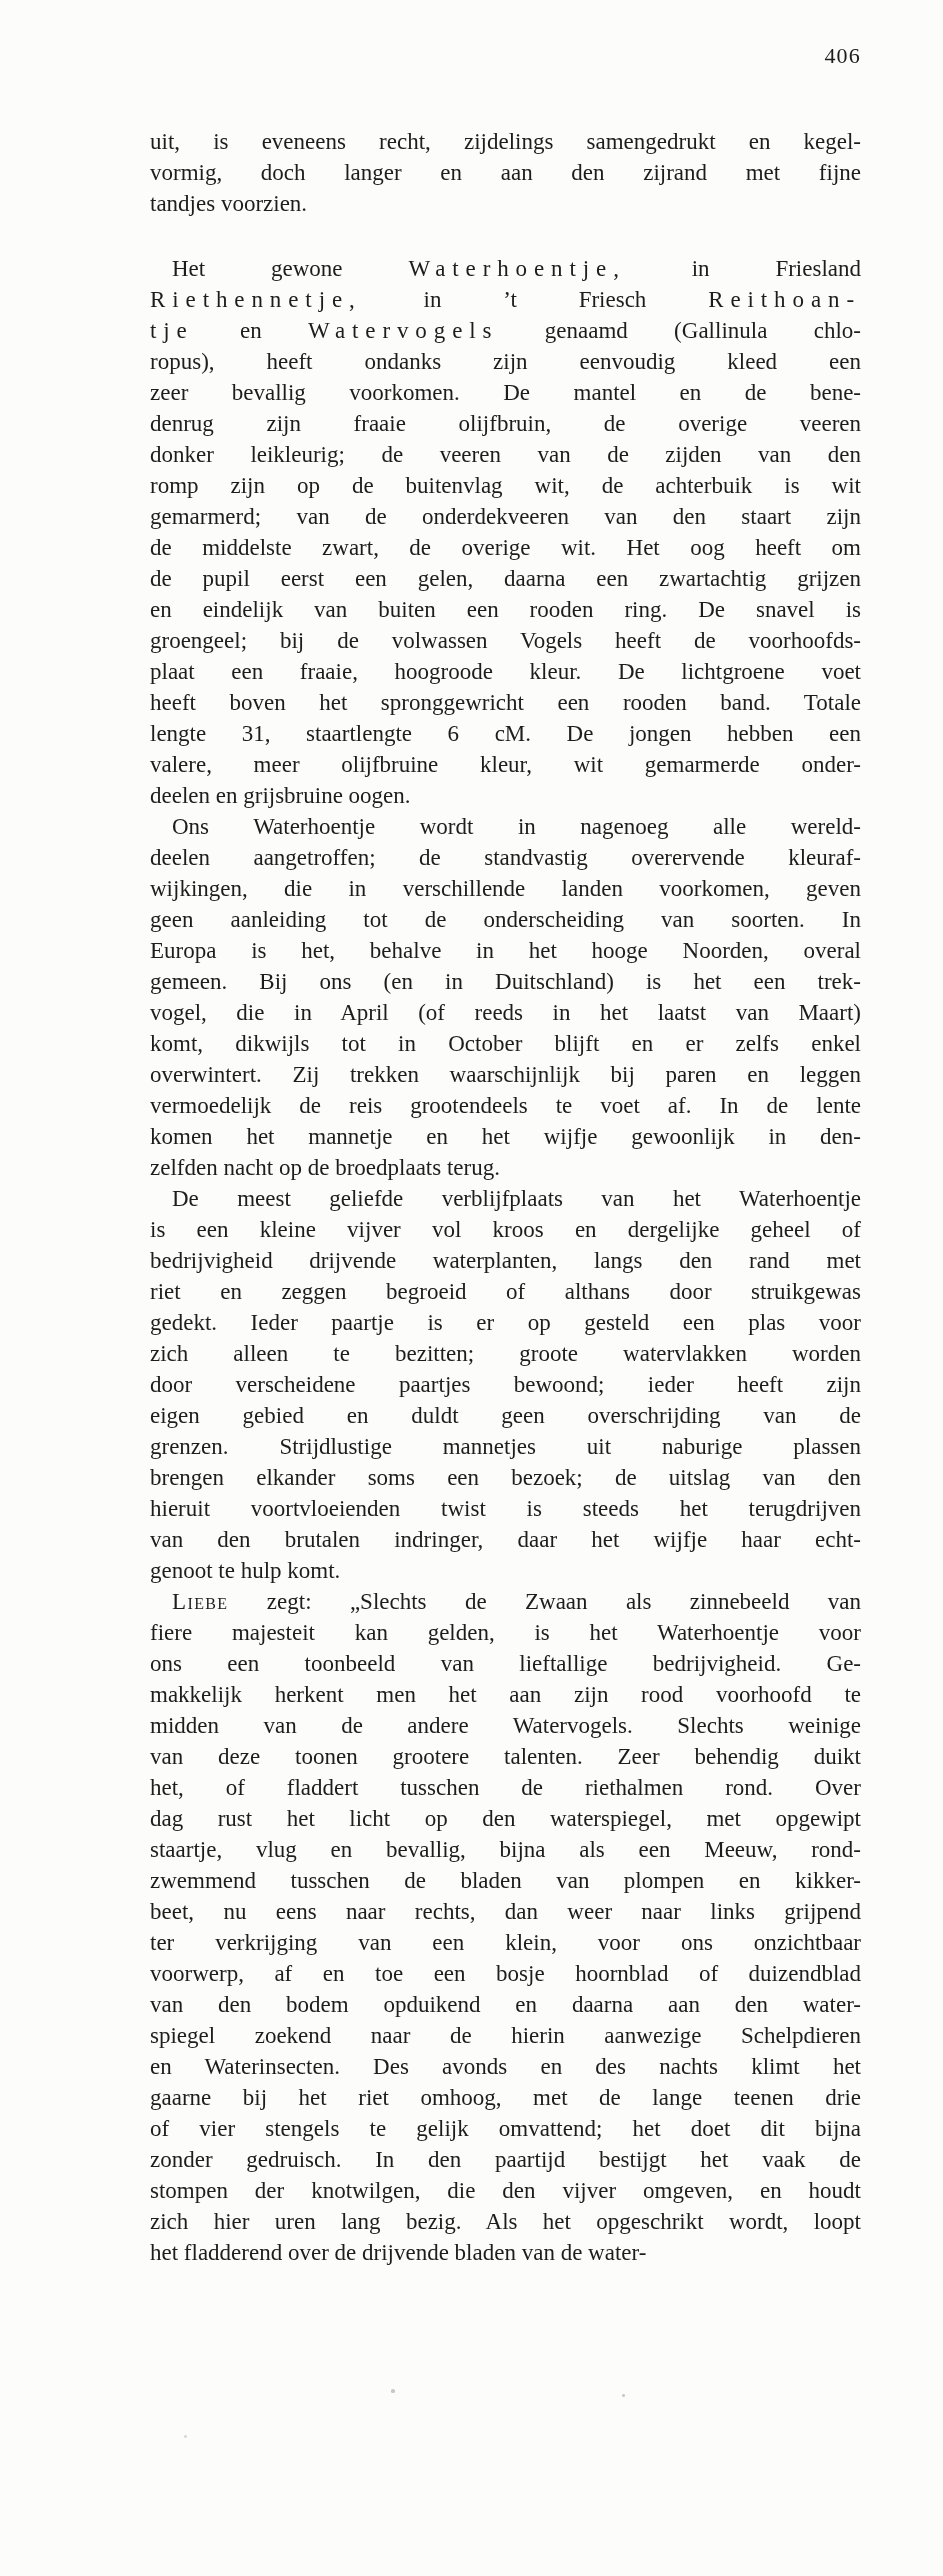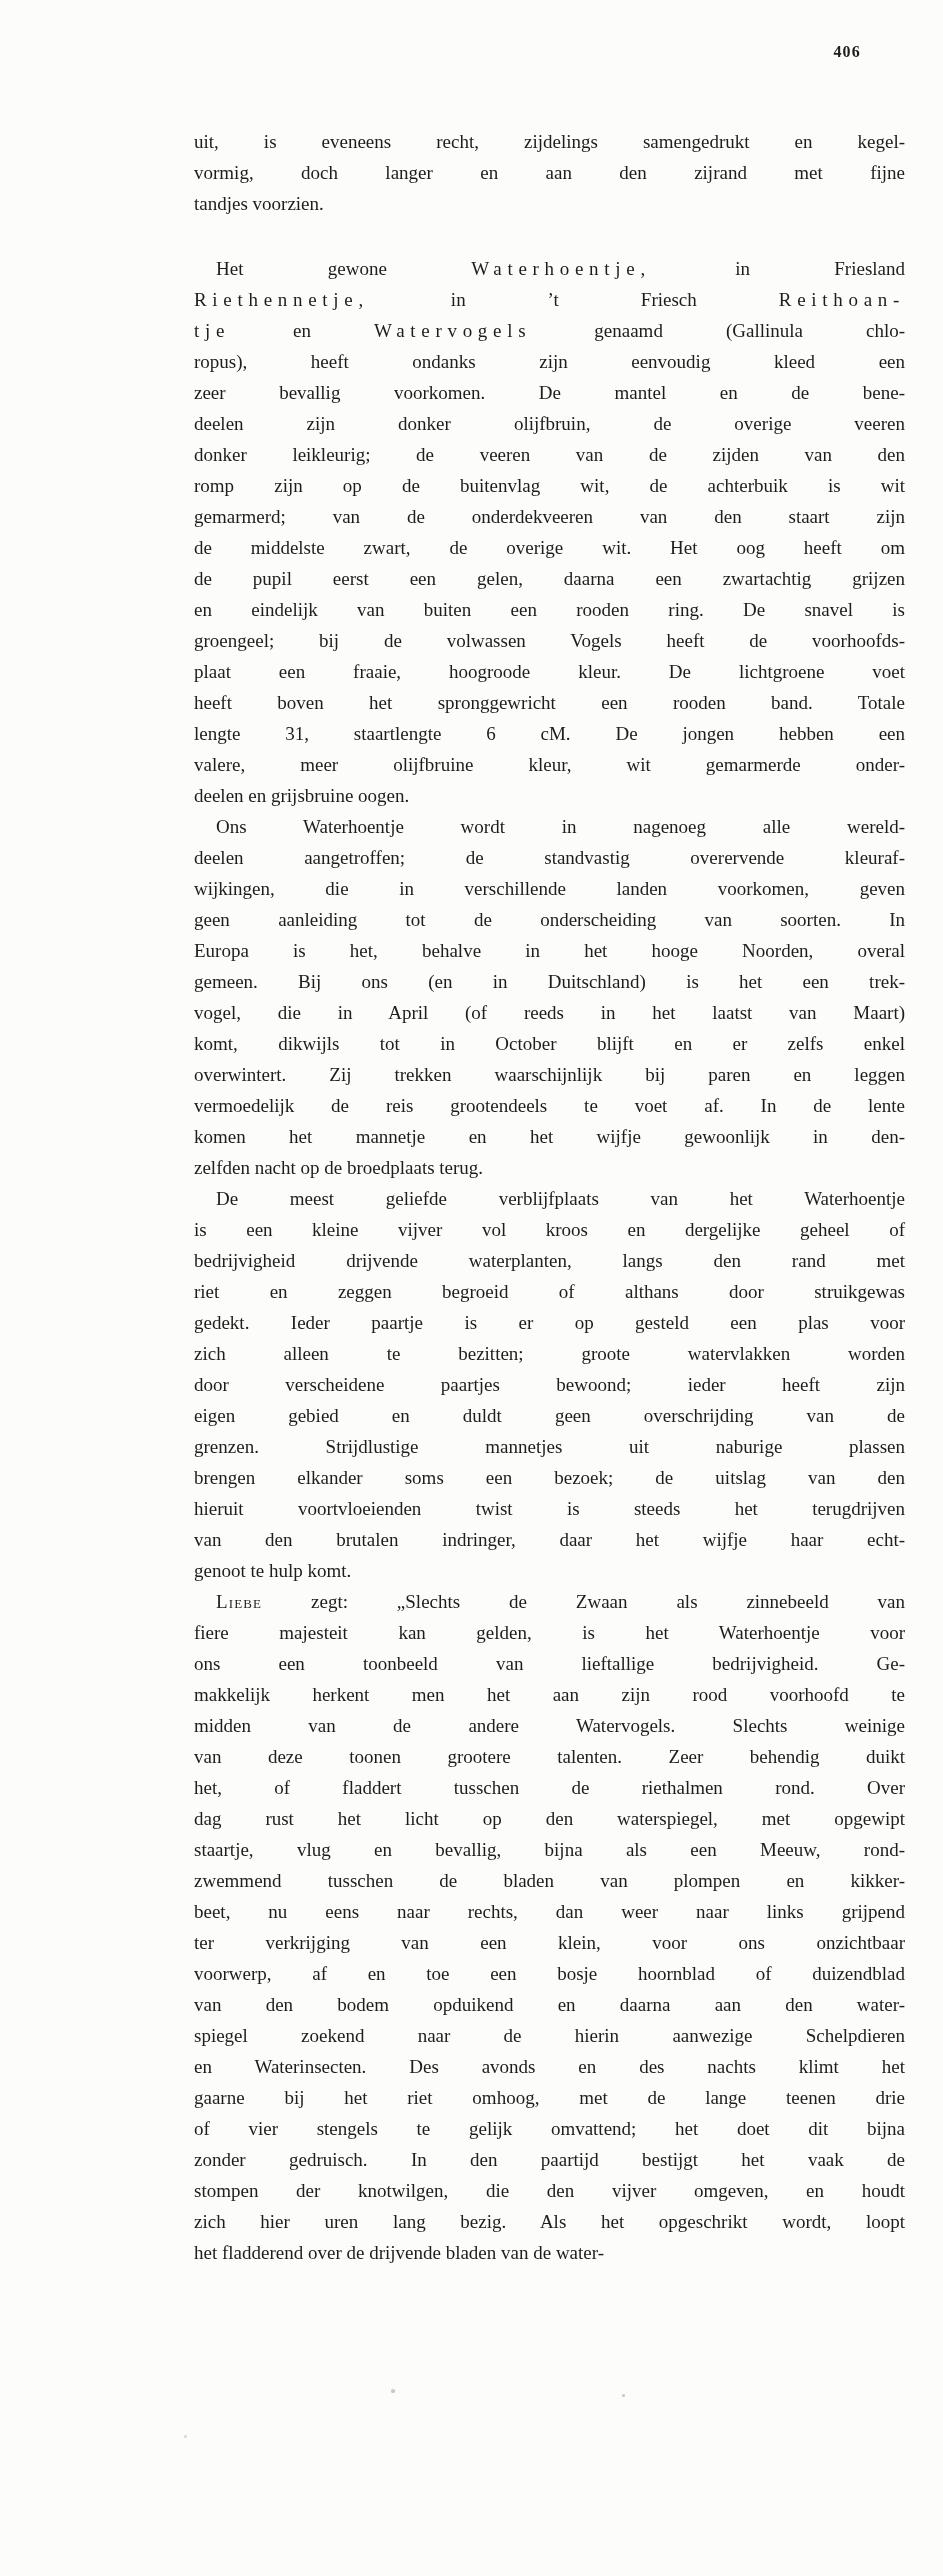--- a/index.html
+++ b/index.html
@@ -20,32 +20,31 @@
     inset: 0;
   }
   .pagenum-row {
     position: absolute;
     left: 150px;
     top: 43px;
     width: 711px;
     text-align: right;
   }
   .pagenum {
-    font-size: 16px;
-    font-weight: bold;
+    font-size: 22px;
+    font-weight: normal;
     letter-spacing: 1.2px;
   }
   .text-block {
     position: absolute;
     left: 150px;
     top: 126px;
     width: 711px;
-    font-size: 19px;
+    font-size: 23px;
     line-height: 31px;
-    margin-left: 44px;
   }
   .para { margin: 0; }
   .para.gap { margin-top: 34px; }
   .line {
     text-align: left;
     white-space: normal;
   }
   .line.j {
     text-align: justify;
     text-align-last: justify;
@@ -80,21 +79,21 @@
         <div class="line j"><span>uit, is eveneens recht, zijdelings samengedrukt en kegel-</span></div>
         <div class="line j"><span>vormig, doch langer en aan den zijrand met fijne</span></div>
         <div class="line"><span>tandjes voorzien.</span></div>
       </div>
       <div class="para gap">
         <div class="line j indent"><span>Het gewone </span><span class="spaced">Waterhoentje,</span><span> in Friesland</span></div>
         <div class="line j"><span class="spaced">Riethennetje,</span><span> in ’t Friesch </span><span class="spaced">Reithoan-</span></div>
         <div class="line j"><span class="spaced">tje</span><span> en </span><span class="spaced">Watervogels</span><span> genaamd (</span><span class="italic">Gallinula chlo-</span></div>
         <div class="line j"><span class="italic">ropus</span><span>), heeft ondanks zijn eenvoudig kleed een</span></div>
         <div class="line j"><span>zeer bevallig voorkomen. De mantel en de bene-</span></div>
-        <div class="line j"><span>deelen zijn donker olijfbruin, de overige veeren</span></div>
+        <div class="line j"><span>denrug zijn fraaie olijfbruin, de overige veeren</span></div>
         <div class="line j"><span>donker leikleurig; de veeren van de zijden van den</span></div>
         <div class="line j"><span>romp zijn op de buitenvlag wit, de achterbuik is wit</span></div>
         <div class="line j"><span>gemarmerd; van de onderdekveeren van den staart zijn</span></div>
         <div class="line j"><span>de middelste zwart, de overige wit. Het oog heeft om</span></div>
         <div class="line j"><span>de pupil eerst een gelen, daarna een zwartachtig grijzen</span></div>
         <div class="line j"><span>en eindelijk van buiten een rooden ring. De snavel is</span></div>
         <div class="line j"><span>groengeel; bij de volwassen Vogels heeft de voorhoofds-</span></div>
         <div class="line j"><span>plaat een fraaie, hoogroode kleur. De lichtgroene voet</span></div>
         <div class="line j"><span>heeft boven het spronggewricht een rooden band. Totale</span></div>
         <div class="line j"><span>lengte 31, staartlengte 6 cM. De jongen hebben een</span></div>

